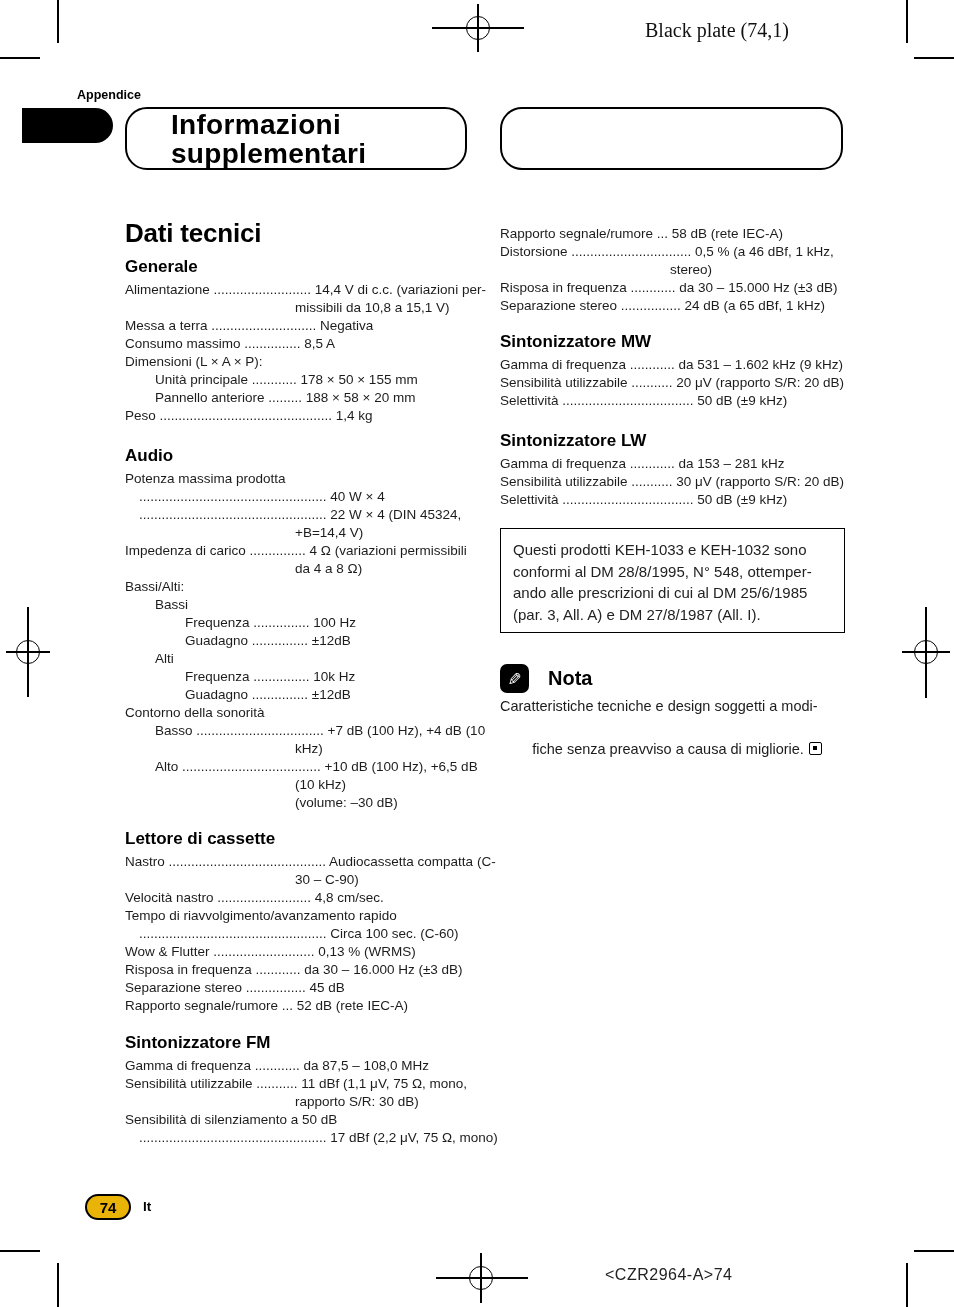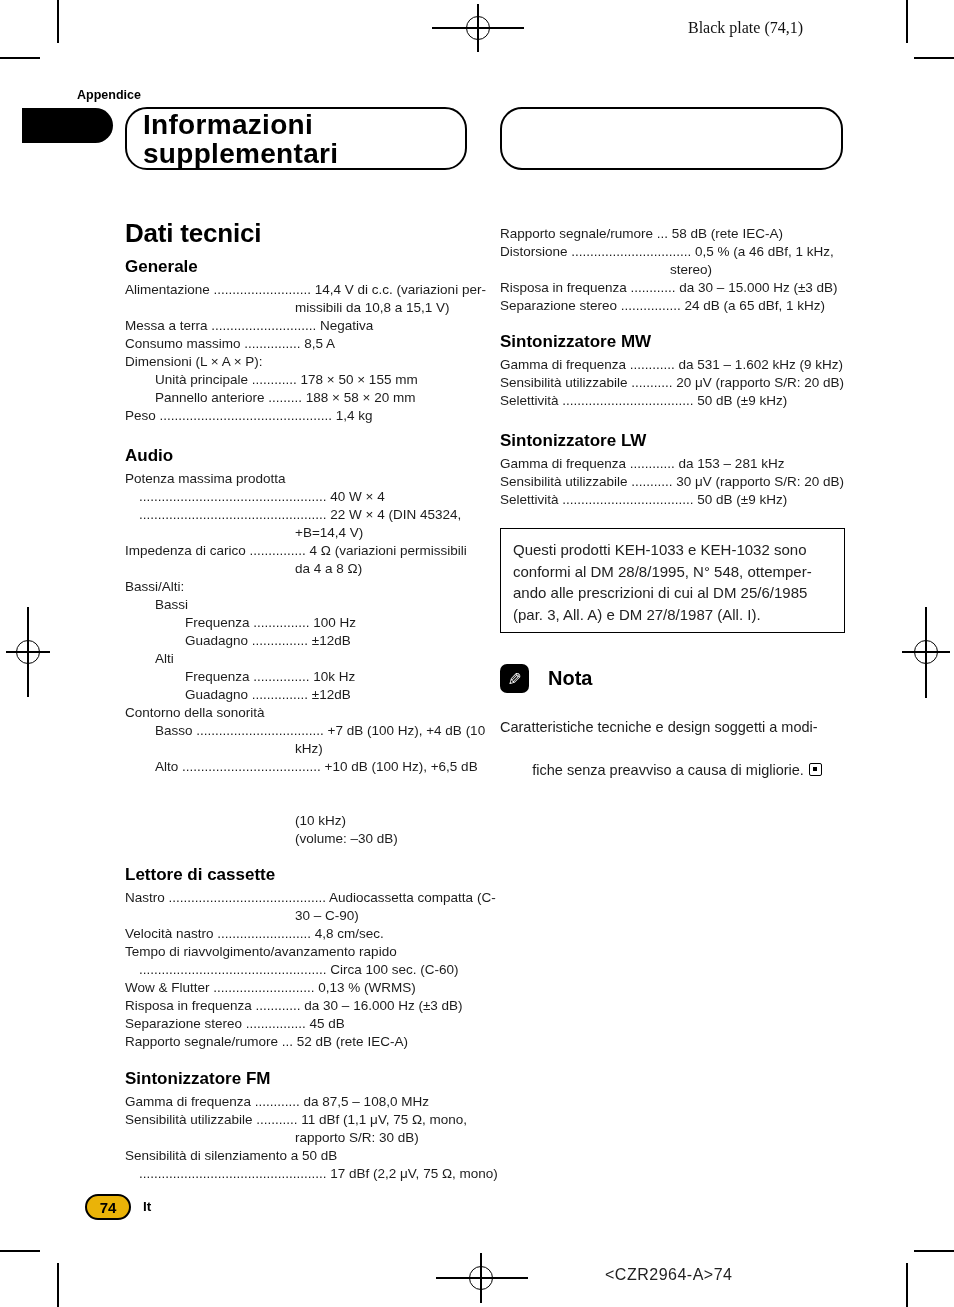--- a/index.html
+++ b/index.html
@@ -7,26 +7,26 @@
     position:relative; width:954px; height:1307px; margin:0 auto;
     background:#ffffff; color:#1a1a1a; overflow:hidden;
     font-family:"Liberation Sans","DejaVu Sans",sans-serif;
   }
   
   .mark { position:absolute; background:#000; }
   .regmark { position:absolute; }
   .regmark .circle { position:absolute; border:1.5px solid #000; border-radius:50%; width:22px; height:22px; background:transparent; }
   .regmark .hline { position:absolute; background:#000; height:1.5px; }
   .regmark .vline { position:absolute; background:#000; width:1.5px; }
-  .printer-note { position:absolute; left:688px; top:19px; font-family:"Liberation Serif",serif; font-size:16px; color:#111; }
+  .printer-note { position:absolute; left:645px; top:19px; font-family:"Liberation Serif",serif; font-size:20px; color:#111; }
   .printer-code { position:absolute; left:605px; top:1266px; font-size:16px; letter-spacing:0.5px; color:#222; }
   
   .appendix-label { position:absolute; left:77px; top:88px; font-size:12.5px; font-weight:bold; color:#000; }
   .appendix-tab { position:absolute; left:22px; top:108px; width:91px; height:35px; background:#000; border-radius:0 17.5px 17.5px 0; }
-  .header-box { position:absolute; top:107px; height:63px; border:2px solid #000; border-radius:22px; box-sizing:border-box; background:#fff; }
+  .header-box { position:absolute; top:107px; height:63px; border:2px solid #000; border-radius:22px; box-sizing:border-box; background:#fff;padding-left:28px; }
   .header-box.left { left:125px; width:342px; }
   .header-box.right { left:500px; width:343px; }
   .header-title { padding:1px 0 0 16px; font-size:28px; font-weight:bold; line-height:29px; letter-spacing:0.3px; color:#000; }
   
   .col { position:absolute; }
   .col-left  { left:125px; top:218px; width:358px; }
   .col-right { left:500px; top:225px; width:358px; }
   .main-title { margin:0; font-size:26px; line-height:30px; font-weight:bold; letter-spacing:-0.2px; color:#000; }
   .spec-section h2 { margin:0; font-size:17px; line-height:18px; font-weight:bold; color:#000; }
   .spec-section .gap { height:5px; }
@@ -44,21 +44,21 @@
   }
   .compliance-box .box-line { font-size:15px; line-height:21.5px; white-space:pre; color:#222; }
   
   .note-header { margin-top:31px; display:flex; align-items:center; }
   .note-icon {
     width:29px; height:29px; background:#000; border-radius:7px; color:#fff;
     display:inline-flex; align-items:center; justify-content:center;
     font-family:"DejaVu Sans",sans-serif; font-size:17px; transform:scaleX(-1);
   }
   .note-title { margin-left:19px; font-size:20px; font-weight:bold; color:#000; }
-  .note-body { margin-top:24px; }
+  .note-body { margin-top:3px; }
   .note-line { font-size:14.5px; line-height:21.5px; white-space:pre; color:#1c1c1c; }
   .end-marker { display:inline-block; width:11px; height:11px; border:1.5px solid #000; border-radius:2px; position:relative; top:1px; margin-left:5px; }
   .end-marker::after { content:""; position:absolute; left:2.8px; top:2.8px; width:4.5px; height:4.5px; background:#000; }
   
   .page-number-badge {
     position:absolute; left:85px; top:1194px; width:46px; height:26px; box-sizing:border-box;
     border:2px solid #000; border-radius:13px; text-align:center; line-height:23px;
     font-size:15px; font-weight:bold; color:#000; background:#eab308;
   }
   .language-label { position:absolute; left:143px; top:1199px; font-size:13.5px; font-weight:bold; color:#000; }
@@ -145,21 +145,21 @@
           <div class="spec-line" style="padding-left: 30px;">Bassi</div>
           <div class="spec-line" style="padding-left: 60px;">Frequenza ............... 100 Hz</div>
           <div class="spec-line" style="padding-left: 60px;">Guadagno ............... ±12dB</div>
           <div class="spec-line" style="padding-left: 30px;">Alti</div>
           <div class="spec-line" style="padding-left: 60px;">Frequenza ............... 10k Hz</div>
           <div class="spec-line" style="padding-left: 60px;">Guadagno ............... ±12dB</div>
           <div class="spec-line">Contorno della sonorità</div>
           <div class="spec-line" style="padding-left: 30px;">Basso .................................. +7 dB (100 Hz), +4 dB (10</div>
           <div class="spec-line" style="padding-left: 170px;">kHz)</div>
           <div class="spec-line" style="padding-left: 30px;">Alto ..................................... +10 dB (100 Hz), +6,5 dB</div>
-          <div class="spec-line" style="padding-left: 170px; margin-top: 36px;">(10 kHz)</div>
+          <div class="spec-line" style="padding-left: 170px;">(10 kHz)</div>
           <div class="spec-line" style="padding-left: 170px;">(volume: –30 dB)</div>
         </div>
     </section>
 
     <section class="spec-section mt-cass">
       <h2>Lettore di cassette</h2>
       <div class="gap"></div>
       <div>
 
       <div class="spec-line">Nastro .......................................... Audiocassetta compatta (C-</div>

